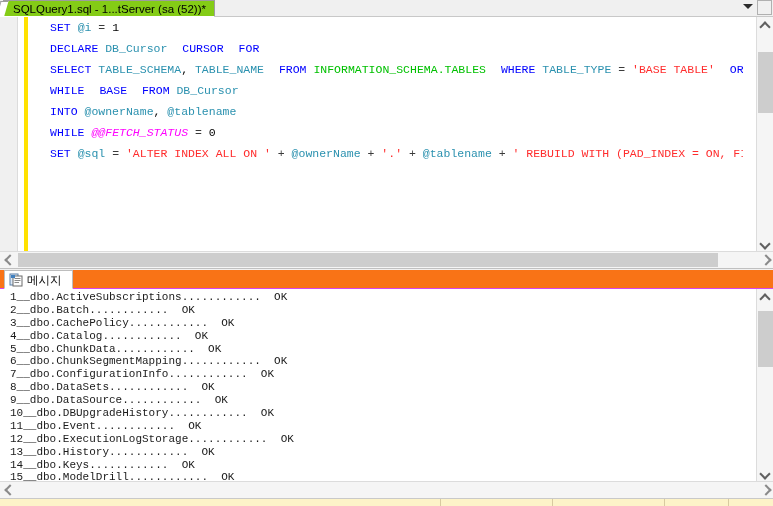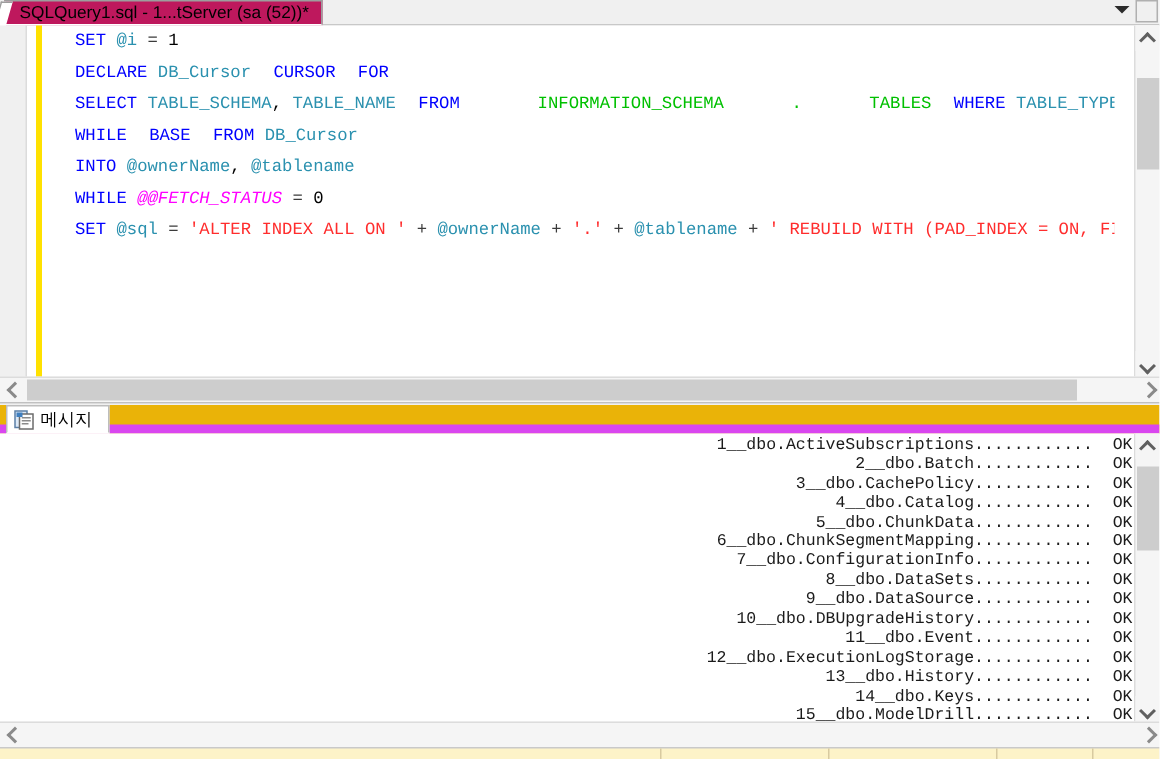--- a/index.html
+++ b/index.html
@@ -12,21 +12,21 @@
   #app { position: relative; width: 773px; height: 506px; background: #f0f0f0; }
 
   
   .tabbar {
     position: absolute; left: 0; top: 0; width: 773px; height: 17px;
     background: #f0f0f0;
     border-bottom: 1px solid #c8c8c8;
   }
   .tab {
     position: absolute; left: 3px; top: 0; height: 17px;
-    background: #be185d;
+    background: #84cc16;
     border: 1px solid #9d9d9d;
     border-bottom: 1px solid #ffffff;
     border-radius: 0;
     padding: 1px 8px 0 9px;
     font-size: 11.5px; color: #000;
     line-height: 15px;
     white-space: nowrap;
     transform: skewX(0deg);
   }
   .tab::before{
@@ -60,21 +60,21 @@
     font-family: "Liberation Mono", monospace;
     font-size: 11.5px;
     line-height: 21px;
     white-space: nowrap;
     overflow: hidden;
     color: #000;
   }
   .code .ln { height: 21px; padding-left: 12px; }
   .kw   { color: #0000ff; margin-left: 8px; }
   .id   { color: #2b91af; }
-  .grn  { color: #00c000; margin-left: 45px; }
+  .grn  { color: #00c000; }
   .str  { color: #ff2d2d; }
   .mag  { color: #ff00ff; font-style: italic; }
   .op   { color: #3b3b3b; }
   .num  { color: #000000; }
   .plain{ color: #000000; }
 
   
   .vscroll {
     position: absolute; right: 0; top: 0; width: 17px; bottom: 17px;
     background: #f5f5f5; border-left: 1px solid #dcdcdc;
@@ -114,34 +114,34 @@
     border-right:2px solid #8a8a8a; border-top:2px solid #8a8a8a; transform: rotate(45deg);}
   .hthumb { position: absolute; top: 1px; height: 14px; background: #cdcdcd; cursor: pointer; }
 
   
   .results-pane {
     position: absolute; left: 0; top: 270px; width: 773px; height: 228px;
     background: #ffffff;
   }
   .msg-tabstrip {
     position: absolute; left: 0; top: 0; width: 773px; height: 19px;
-    background: #eab308; border-bottom: 6px solid #d946ef;
+    background: #f97316; border-bottom: 1px solid #d946ef;
   }
   .msg-tab {
     position: absolute; left: 4px; top: 0; height: 19px;
     background: #ffffff; border: 1px solid #bdbdbd; border-bottom: 1px solid #ffffff;
     padding: 1px 10px 0 22px; font-size: 11.5px; line-height: 17px; color: #000;
     white-space: nowrap;
   }
   .msg-icon {
     position: absolute; left: 4px; top: 2px; width: 14px; height: 14px;
   }
   .msg-body {
     position: absolute; left: 0; top: 19px; right: 0; bottom: 0;
-    background: #ffffff; overflow: hidden; text-align: right;
+    background: #ffffff; overflow: hidden;
   }
   .msg-list {
     position: absolute; left: 10px; top: 2px; right: 18px; bottom: 17px;
     font-family: "Liberation Mono", monospace;
     font-size: 11px; line-height: 12.9px; color: #1a1a1a;
     white-space: pre; overflow: hidden;
   }
   .msg-line { height: 12.9px; }
 
   

